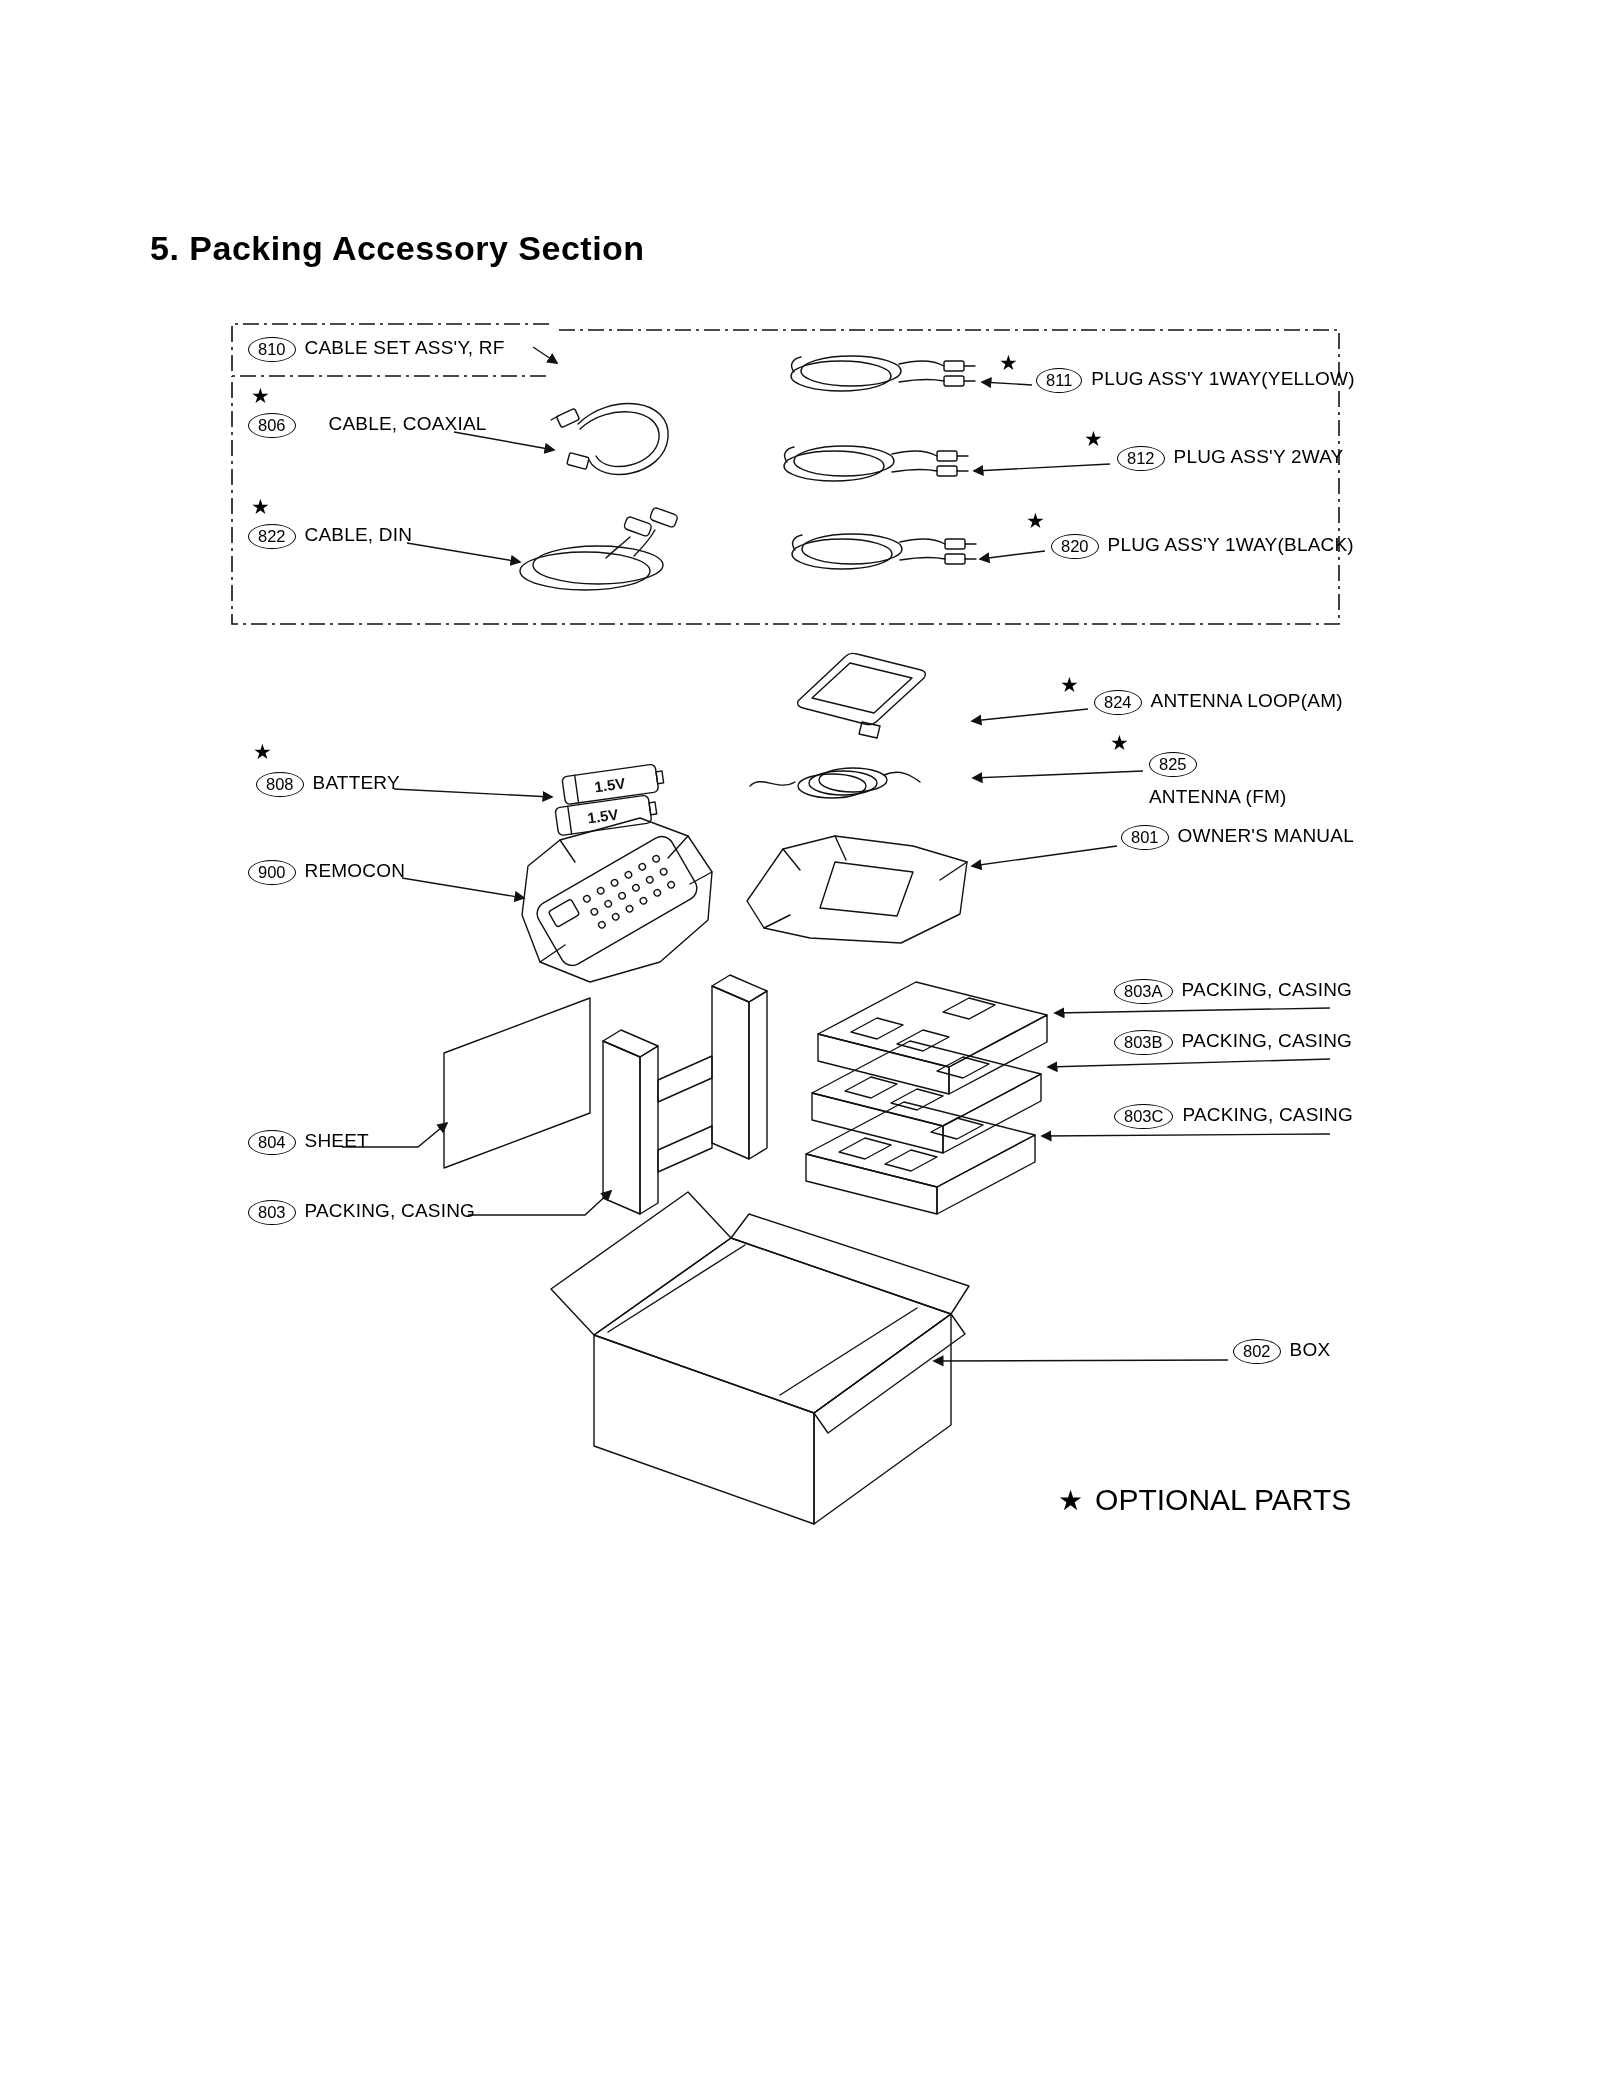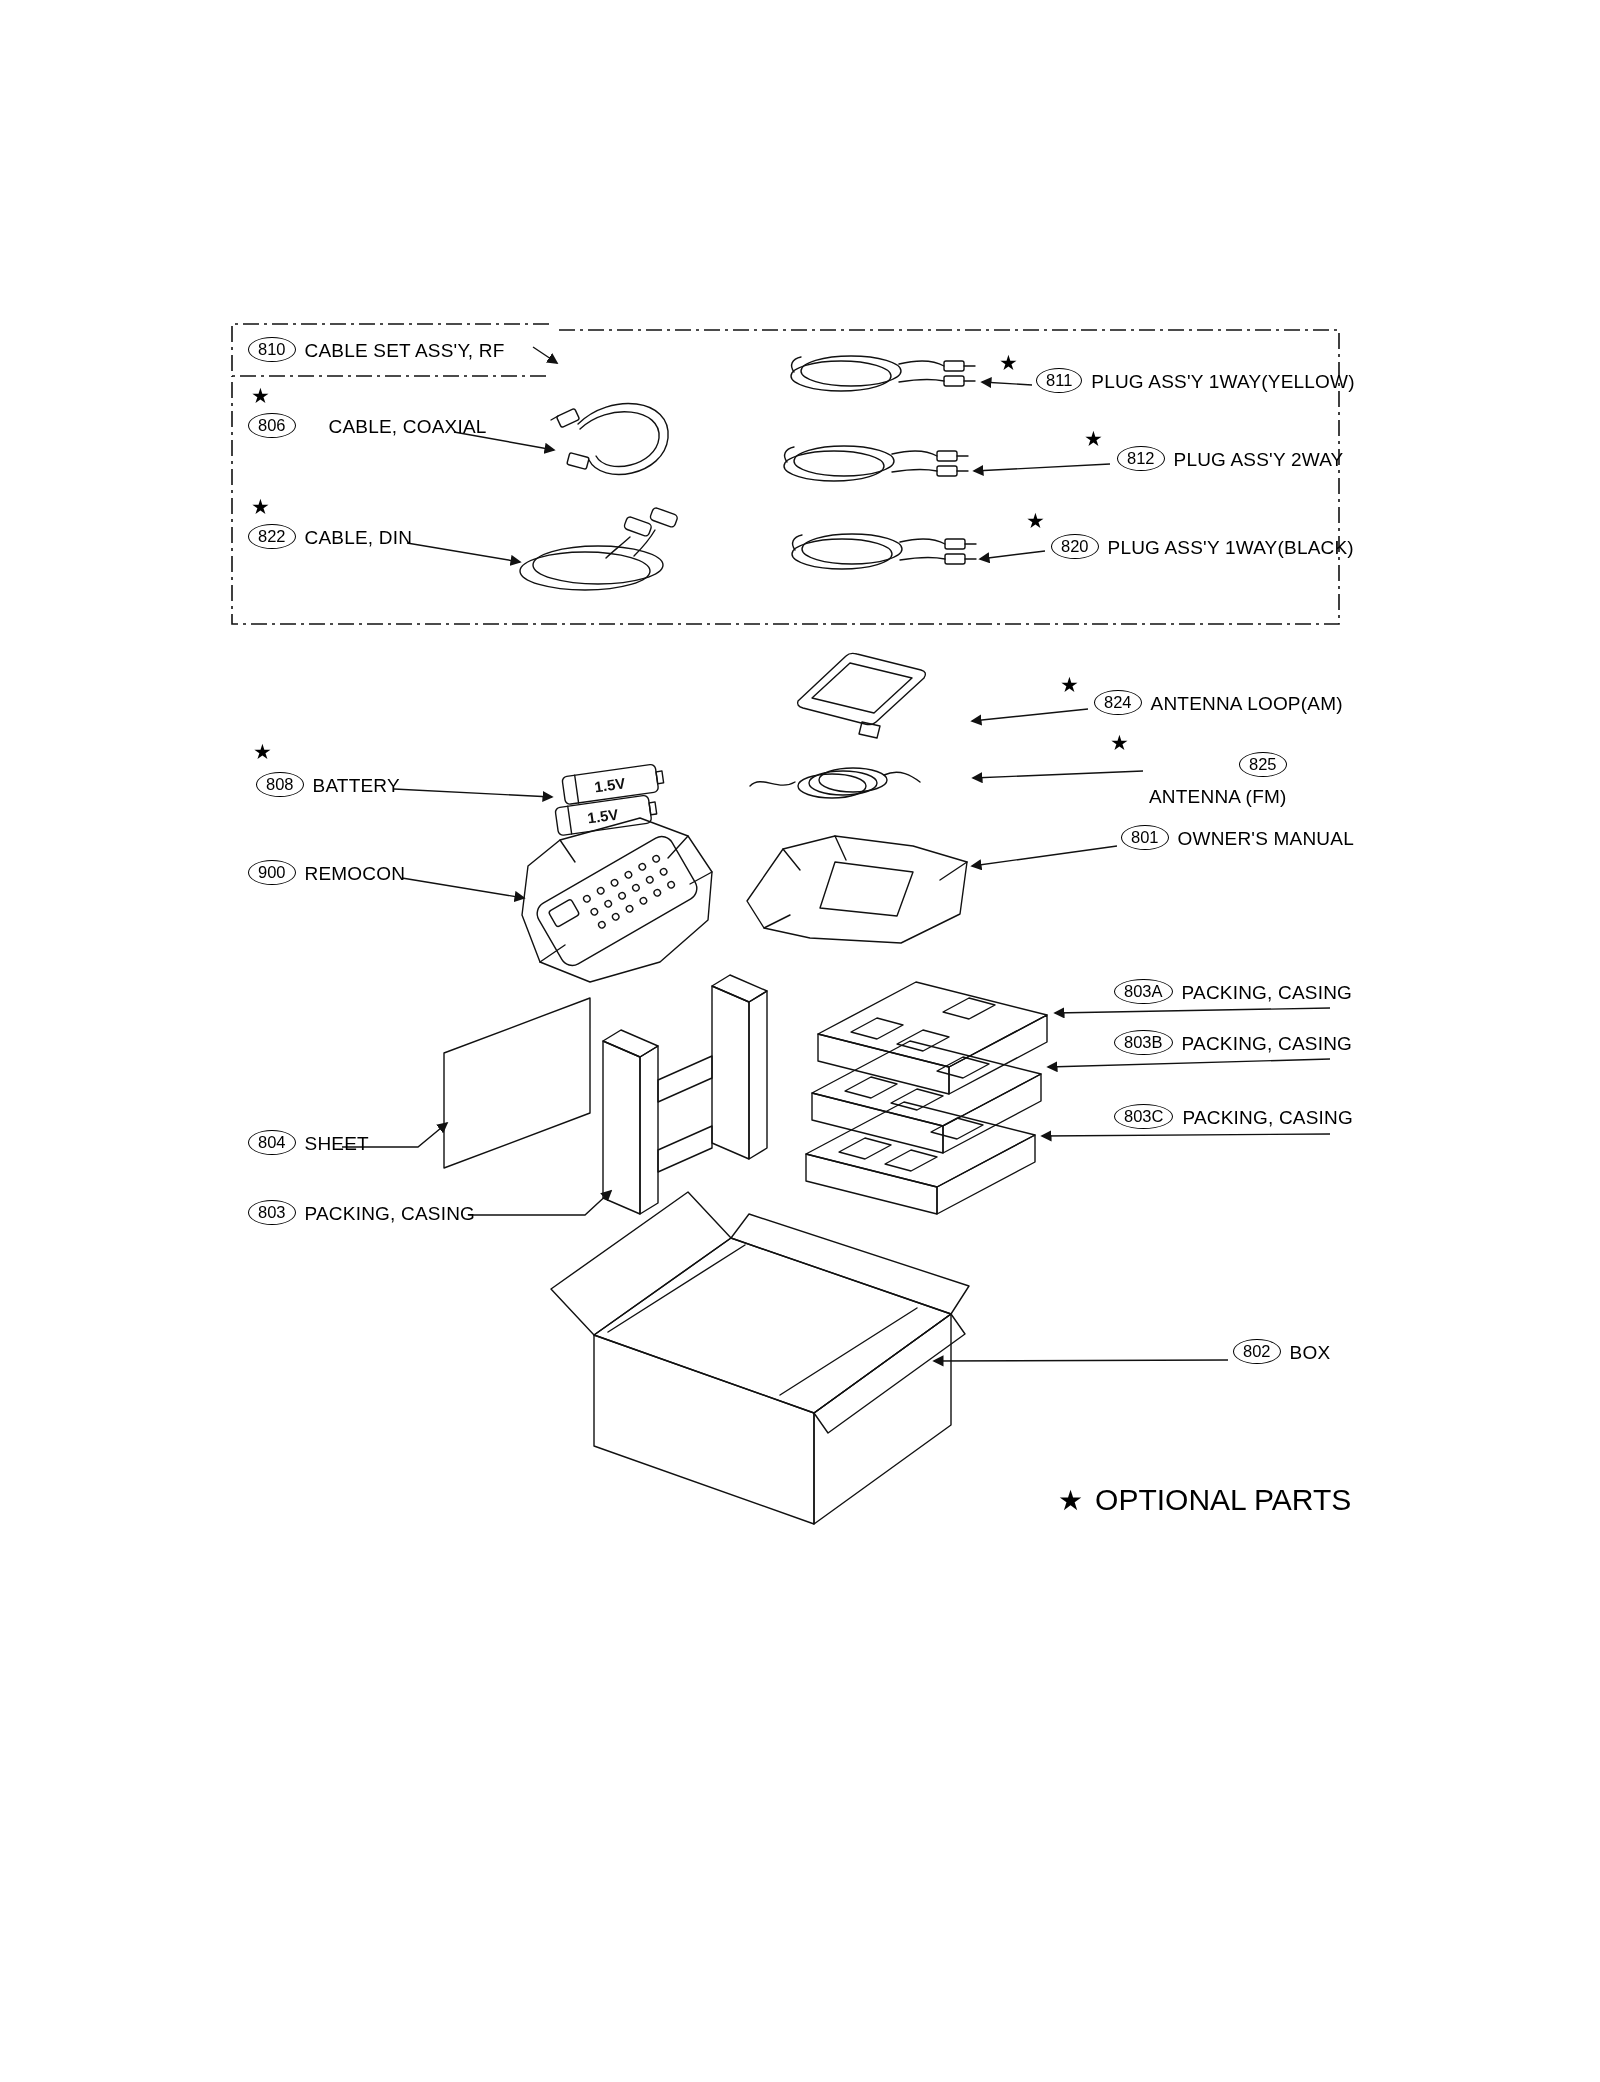--- a/index.html
+++ b/index.html
@@ -3,21 +3,21 @@
 <meta charset="utf-8">
 <style>
   * { margin:0; padding:0; box-sizing:border-box; }
   html,body { background:#ffffff; }
   .page {
     position:relative; width:1600px; height:2082px; background:#ffffff;
     font-family:"Liberation Sans", sans-serif; color:#000; overflow:hidden;
   }
   .art { position:absolute; left:0; top:0; }
   .title { position:absolute; left:150px; top:229px; font-size:34px; font-weight:bold; letter-spacing:.5px; }
-  .callout { position:absolute; display:flex; align-items:flex-end; gap:9px; white-space:nowrap; }
+  .callout { position:absolute; display:flex; align-items:flex-start; gap:9px; white-space:nowrap; }
   .oval {
     display:inline-flex; align-items:center; justify-content:center;
     border:1.8px solid #000; border-radius:50%;
     font-size:16.5px; padding:2px 9px; line-height:1.15; min-width:30px;
   }
   .part-label { font-size:19px; letter-spacing:.2px; }
   .star { position:absolute; font-size:21px; line-height:1; }
   .opt-note { position:absolute; left:1058px; top:1483px; font-size:30px; display:flex; gap:12px; align-items:center; }
   .opt-note .star-inline { font-size:28px; position:static; }
   .page-num { position:absolute; left:0; right:0; top:2032px; text-align:center; font-size:22px; font-weight:bold; }
@@ -203,20 +203,21 @@
       <path class="ldr" marker-end="url(#arr)" d="M1117,846 L972,866"></path>
       <path class="ldr" marker-end="url(#arr)" d="M1330,1008 L1055,1013"></path>
       <path class="ldr" marker-end="url(#arr)" d="M1330,1059 L1048,1067"></path>
       <path class="ldr" marker-end="url(#arr)" d="M1330,1134 L1042,1136"></path>
       <path class="ldr" marker-end="url(#arr)" d="M342,1147 L418,1147 L447,1123"></path>
       <path class="ldr" marker-end="url(#arr)" d="M468,1215 L585,1215 L611,1191"></path>
       <path class="ldr" marker-end="url(#arr)" d="M1228,1360 L934,1361"></path>
     </g>
   </svg>
 
+  <div class="title">5. Packing Accessory Section</div>
 
   <span class="star" style="left:251px; top:385px;">★</span>
   <span class="star" style="left:251px; top:496px;">★</span>
   <span class="star" style="left:999px; top:352px;">★</span>
   <span class="star" style="left:1084px; top:428px;">★</span>
   <span class="star" style="left:1026px; top:510px;">★</span>
   <span class="star" style="left:1060px; top:674px;">★</span>
   <span class="star" style="left:1110px; top:732px;">★</span>
   <span class="star" style="left:253px; top:741px;">★</span>
 

